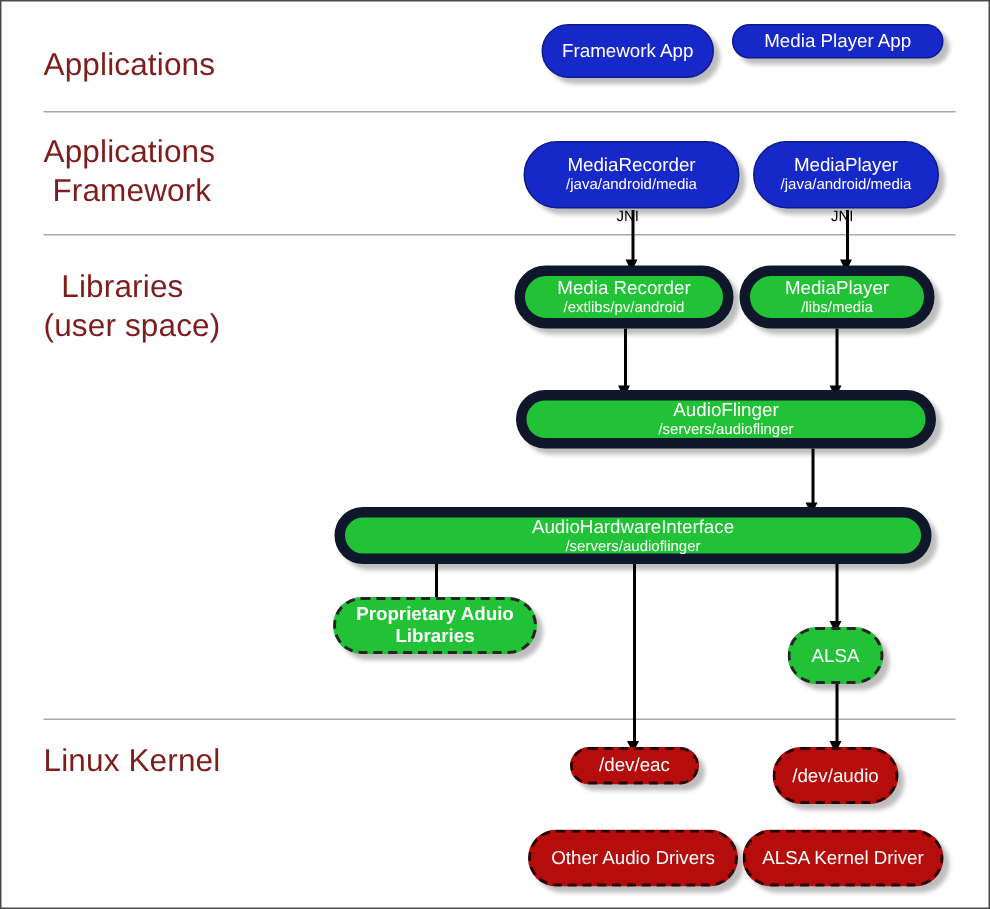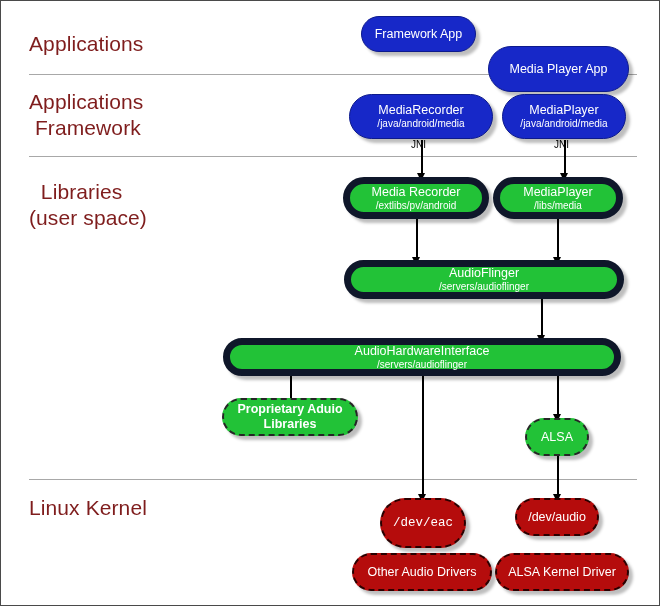--- a/index.html
+++ b/index.html
@@ -142,21 +142,21 @@
   <div class="vline" style="left:556px; top:375px; height:42px;"></div>
   <div class="arrowhead" style="left:552px; top:413px;"></div>
 
   <div class="vline" style="left:556px; top:455px; height:42px;"></div>
   <div class="arrowhead" style="left:552px; top:493px;"></div>
 
   <div class="node blue" style="left:360px; top:15px; width:115px; height:36px;">
     <span class="title">Framework App</span>
   </div>
 
-  <div class="node blue" style="left:487px; top:15px; width:141px; height:46px;margin-top:30px;">
+  <div class="node blue" style="left:487px; top:15px; width:141px; height:23px;">
     <span class="title">Media Player App</span>
   </div>
 
   <div class="node blue" style="left:348px; top:93px; width:144px; height:45px;text-align:center;">
     <span class="title">MediaRecorder</span>
     <span class="sub">/java/android/media</span>
   </div>
 
   <div class="node blue" style="left:501px; top:93px; width:124px; height:45px;">
     <span class="title">MediaPlayer</span>
@@ -185,21 +185,21 @@
 
   <div class="node green dashed" style="left:221px; top:397px; width:136px; height:38px;font-weight:bold;">
     <span class="title">Proprietary Aduio</span>
     <span class="title">Libraries</span>
   </div>
 
   <div class="node green dashed" style="left:524px; top:417px; width:64px; height:38px;">
     <span class="title">ALSA</span>
   </div>
 
-  <div class="node red" style="left:379px; top:497px; width:86px; height:50px;font-family:Liberation Mono, monospace;">
+  <div class="node red" style="left:379px; top:497px; width:86px; height:25px;">
     <span class="title">/dev/eac</span>
   </div>
 
   <div class="node red" style="left:514px; top:497px; width:84px; height:38px;">
     <span class="title">/dev/audio</span>
   </div>
 
   <div class="node red" style="left:494px; top:552px; width:134px; height:38px;">
     <span class="title">ALSA Kernel Driver</span>
   </div>

